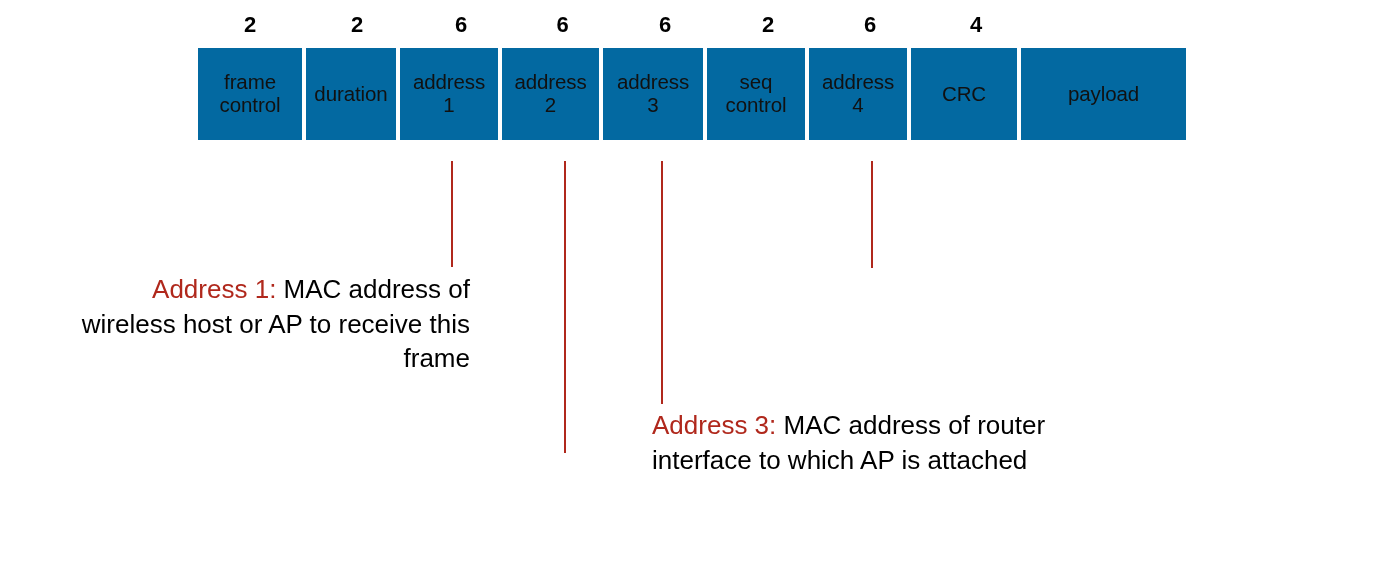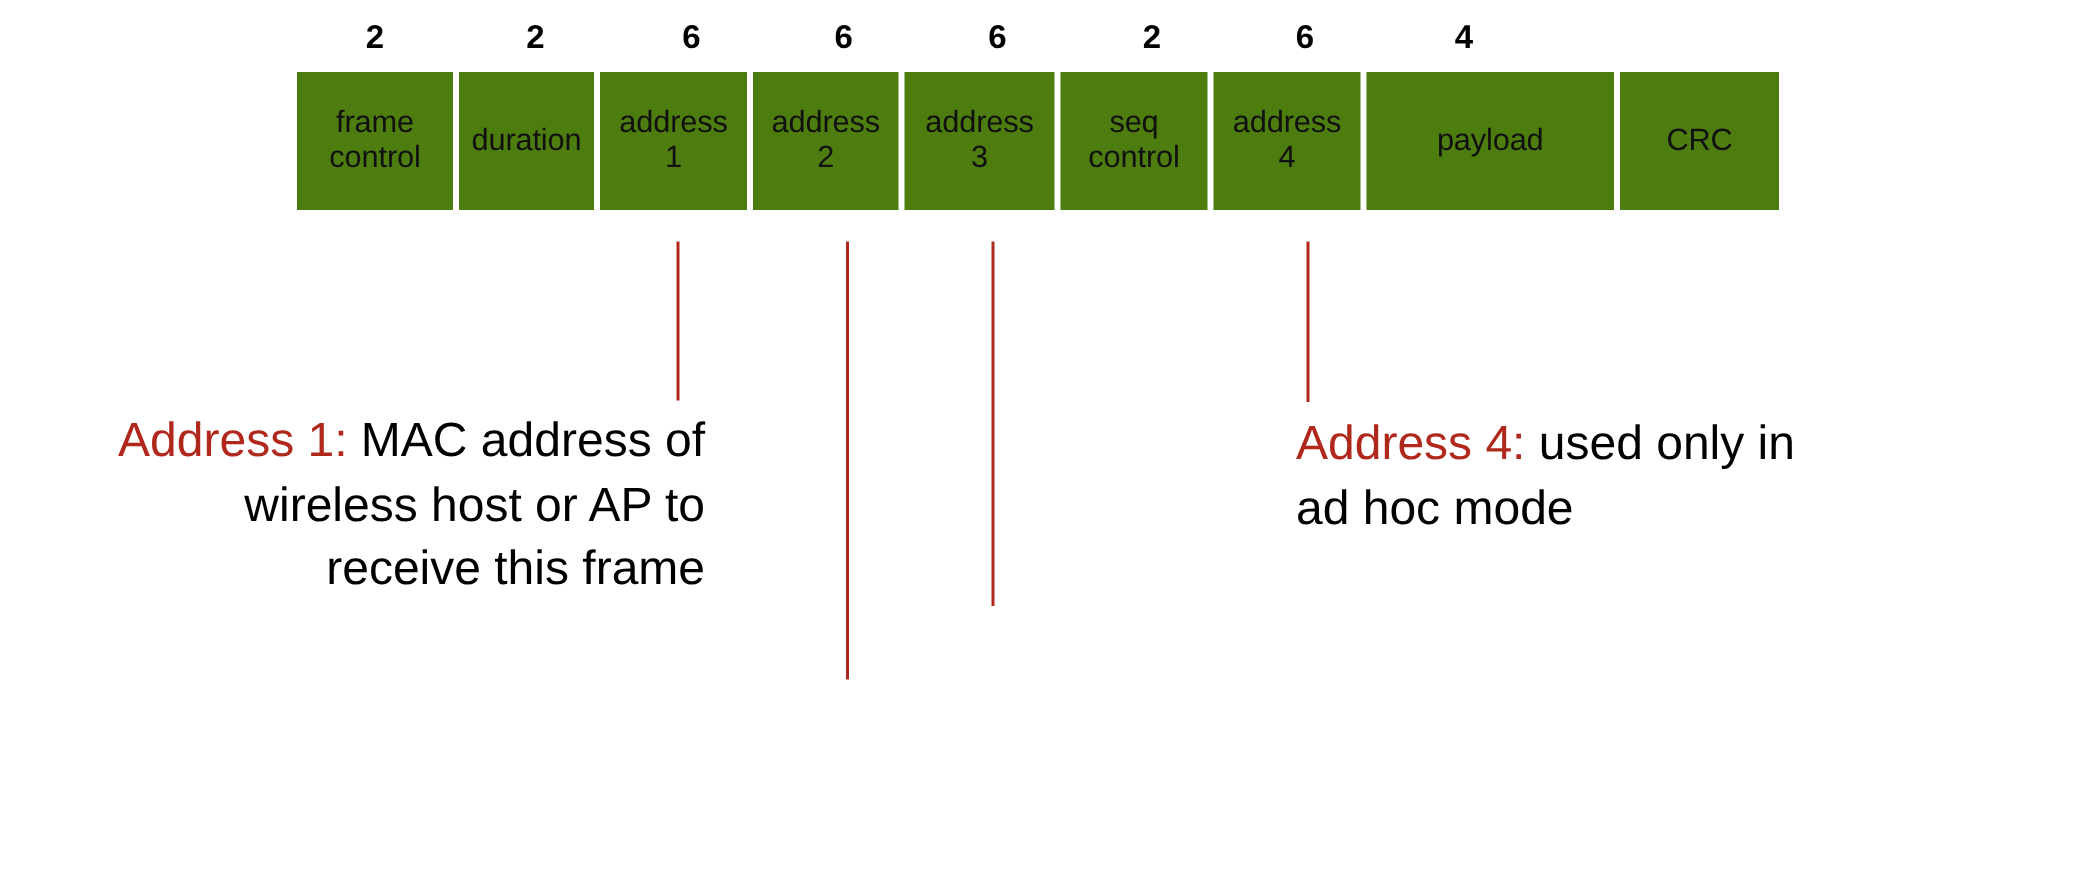--- a/index.html
+++ b/index.html
@@ -25,21 +25,21 @@
   .frame-strip {
     position: absolute;
     left: 198px;
     top: 48px;
     width: 998px;
     height: 92px;
     display: flex;
     gap: 4px;
   }
   .field-cell {
-    background: #4d7c0f;
+    background: #0369a1;
     display: flex;
     align-items: center;
     justify-content: center;
     text-align: center;
     font-size: 20.5px;
     line-height: 1.12;
     color: #111111;
     position: relative;
     white-space: pre-line;
     letter-spacing: -0.1px;
@@ -68,21 +68,21 @@
   
   .leader-line {
     position: absolute;
     width: 2px;
     background: #B0281C;
   }
 
   
   .annot {
     position: absolute;
-    font-size: 32px;
+    font-size: 26px;
     line-height: 1.33;
     color: #000000;
   }
   .annot .lead {
     color: #B0281C;
   }
   .annot-right { text-align: right; }
   .annot-left  { text-align: left; }
 </style>
 </head>
@@ -108,32 +108,32 @@
     <div class="field-cell" style="width:98px">address
 1</div>
     <div class="field-cell" style="width:97px">address
 2</div>
     <div class="field-cell" style="width:100px">address
 3</div>
     <div class="field-cell" style="width:98px">seq
 control</div>
     <div class="field-cell" style="width:98px">address
 4</div>
+    <div class="field-cell" style="width:106px">CRC</div>
     <div class="field-cell" style="width:165px">payload</div>
-    <div class="field-cell" style="width:106px">CRC</div>
   </div>
 
   <div class="leader-line" style="left:451px; top:161px; height:106px;"></div>
   <div class="leader-line" style="left:564px; top:161px; height:292px;"></div>
   <div class="leader-line" style="left:661px; top:161px; height:243px;"></div>
   <div class="leader-line" style="left:871px; top:161px; height:107px;"></div>
 
   <div class="annot annot-right" style="left:70px; top:272px; width:400px;">
     <span class="lead">Address 1:</span><span> MAC address of wireless host or AP  to receive this frame</span>
   </div>
 
 
+  <div class="annot annot-left" style="left:652px; top:408px; width:432px;">
+    <span class="lead">Address 3:</span><span> MAC address of router interface to which AP is attached</span>
+  </div>
 
-  <div class="annot annot-left" style="left:864px; top:274px; width:370px;">
-    <span class="lead">Address 4:</span><span> used only in ad hoc mode</span>
-  </div>
 
 </div>
 
 </body></html>

